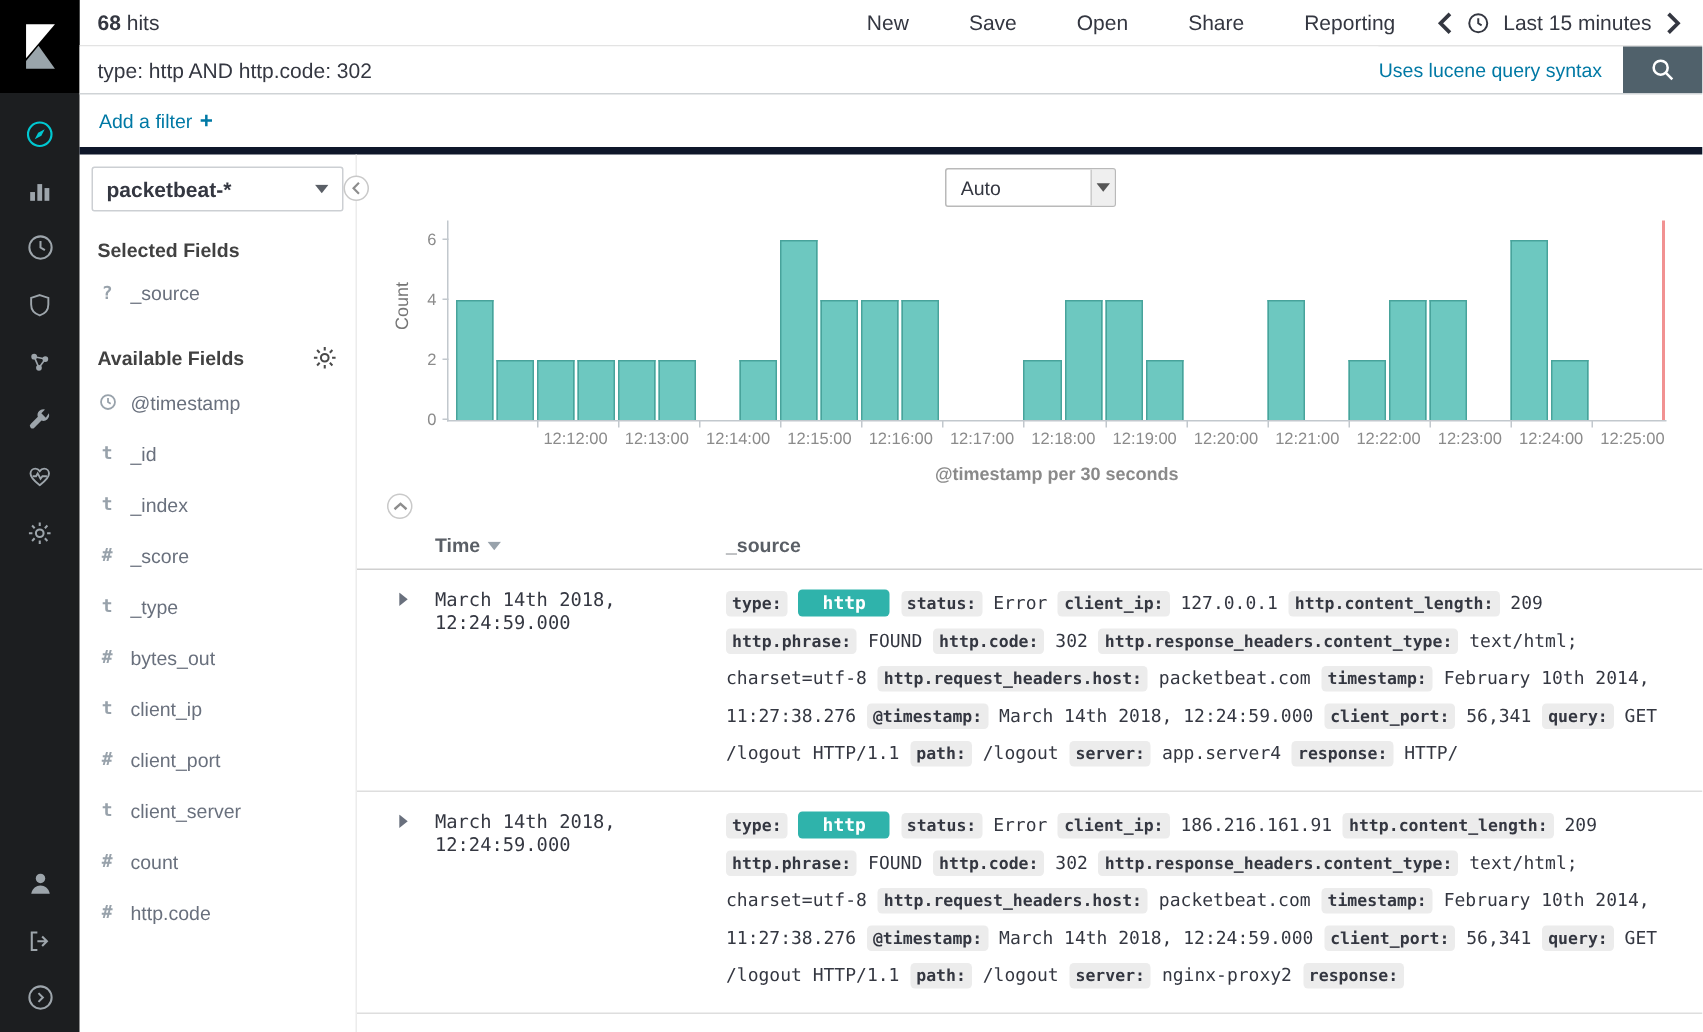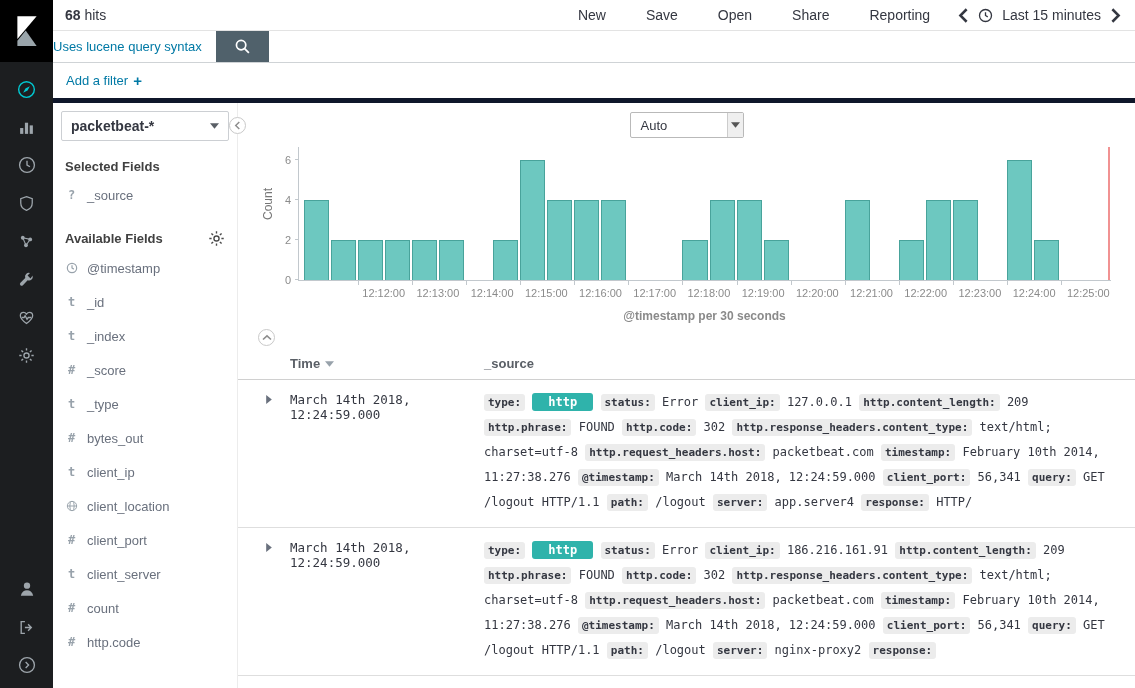--- a/index.html
+++ b/index.html
@@ -228,20 +228,21 @@
         <span class="tp-label">Last 15 minutes</span>
         <span class="chev-btn">
             <svg width="11" height="15" viewBox="0 0 8 12" fill="none" stroke="currentColor" stroke-width="2">
               <path d="M1.5 1l5 5-5 5"></path>
             </svg>
           </span>
       </div>
     </header>
 
     <div class="searchbar">
+      <input class="search-input" spellcheck="false" value="type: http AND http.code: 302" style="">
       <a class="lucene-link">Uses lucene query syntax</a>
       <button class="search-btn">
         <span style="display:flex">
             <svg width="17" height="17" viewBox="0 0 16 16" fill="none" stroke="#ffffff" stroke-width="1.6">
               <circle cx="6.7" cy="6.7" r="4.4"></circle>
               <path d="M10 10l4 4"></path>
             </svg>
           </span>
       </button>
     </div>
@@ -308,30 +309,20 @@
               <span class="ftype">t</span>
               <span class="fname">_type</span>
             </li>
             <li class="field-li">
               <span class="ftype">#</span>
               <span class="fname">bytes_out</span>
             </li>
             <li class="field-li">
               <span class="ftype">t</span>
               <span class="fname">client_ip</span>
-            </li>
-            <li class="field-li">
-              <span class="ftype">
-                <svg width="12" height="12" viewBox="0 0 16 16" fill="none" stroke="currentColor" stroke-width="1.3">
-                  <circle cx="8" cy="8" r="6.2"></circle>
-                  <ellipse cx="8" cy="8" rx="2.8" ry="6.2"></ellipse>
-                  <path d="M1.8 8h12.4"></path>
-                </svg>
-              </span>
-              <span class="fname">client_location</span>
             </li>
             <li class="field-li">
               <span class="ftype">#</span>
               <span class="fname">client_port</span>
             </li>
             <li class="field-li">
               <span class="ftype">t</span>
               <span class="fname">client_server</span>
             </li>
             <li class="field-li">

